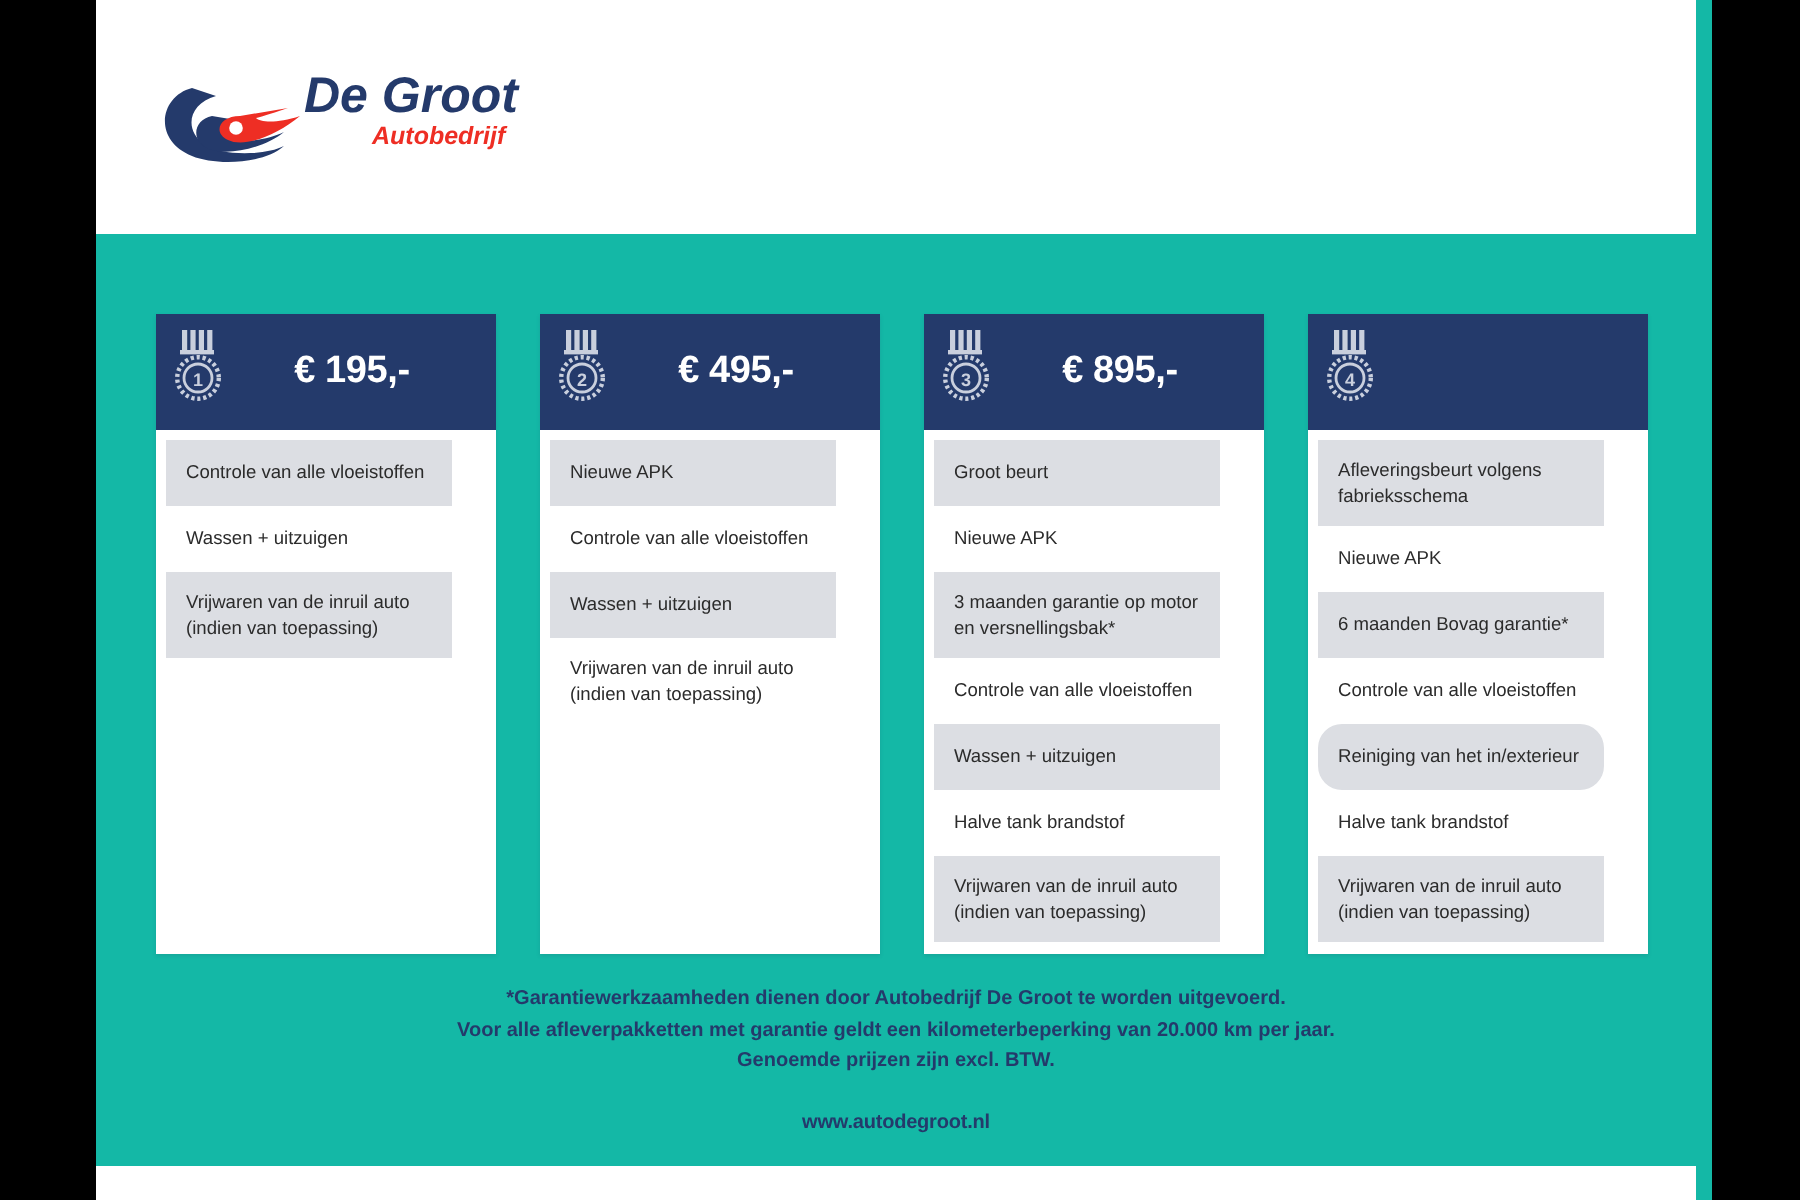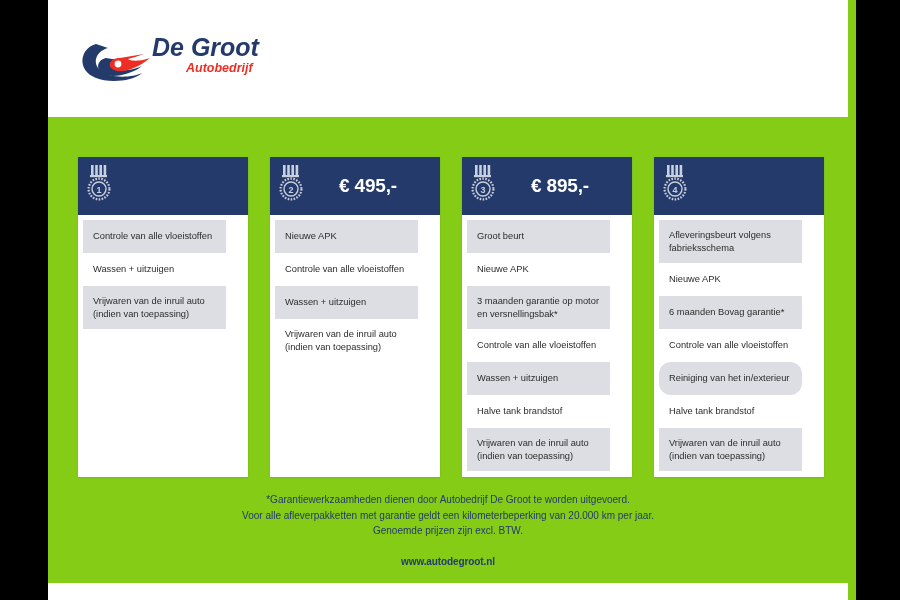--- a/index.html
+++ b/index.html
@@ -12,21 +12,21 @@
     height: 600px;
     overflow: hidden;
     font-family: "Liberation Sans", sans-serif;
   }
   .stage {
     position: absolute;
     left: 48px;
     top: 0;
     width: 808px;
     height: 600px;
-    background: #84cc16;
+    background: #14b8a6;
     overflow: hidden;
   }
   
   .header-band {
     position: absolute;
     left: 0; top: 0;
     width: 800px;
     height: 117px;
     background: #ffffff;
     display: flex;
@@ -119,21 +119,21 @@
     position: absolute;
     left: 0;
     top: 492px;
     width: 800px;
     text-align: center;
   }
   .footer-line {
     font-size: 10px;
     line-height: 15.5px;
     color: #243a6b;
-    font-weight: normal;
+    font-weight: bold;
   }
   .footer-url {
     margin-top: 17px;
     font-size: 10px;
     font-weight: bold;
     color: #243a6b;
     letter-spacing: -0.1px;
   }
 </style>
 </head>
@@ -164,20 +164,21 @@
                 <rect x="5" y="1" width="2.6" height="11"></rect>
                 <rect x="9.2" y="1" width="2.6" height="11"></rect>
                 <rect x="13.4" y="1" width="2.6" height="11"></rect>
                 <rect x="17.6" y="1" width="2.6" height="11"></rect>
                 <rect x="4" y="11" width="17" height="2.2"></rect>
               </g>
               <circle cx="13" cy="25" r="10.4" fill="none" stroke="#c9cfdd" stroke-width="2.2" stroke-dasharray="1.6 1.4"></circle>
               <circle cx="13" cy="25" r="7" fill="none" stroke="#c9cfdd" stroke-width="1.4"></circle>
               <text x="13" y="29.2" text-anchor="middle" font-family="'Liberation Sans',sans-serif" font-size="9" font-weight="bold" fill="#c9cfdd">1</text>
             </svg></div>
+          <div class="price">€ 195,-</div>
         </div>
         <div class="card-body">
           <div class="feature alt" style="white-space: pre-line;">Controle van alle vloeistoffen</div>
           <div class="feature plain" style="white-space: pre-line;">Wassen + uitzuigen</div>
           <div class="feature alt" style="white-space: pre-line;">Vrijwaren van de inruil auto
 (indien van toepassing)</div>
         </div>
       </div>
       <div class="card">
         <div class="card-head">

